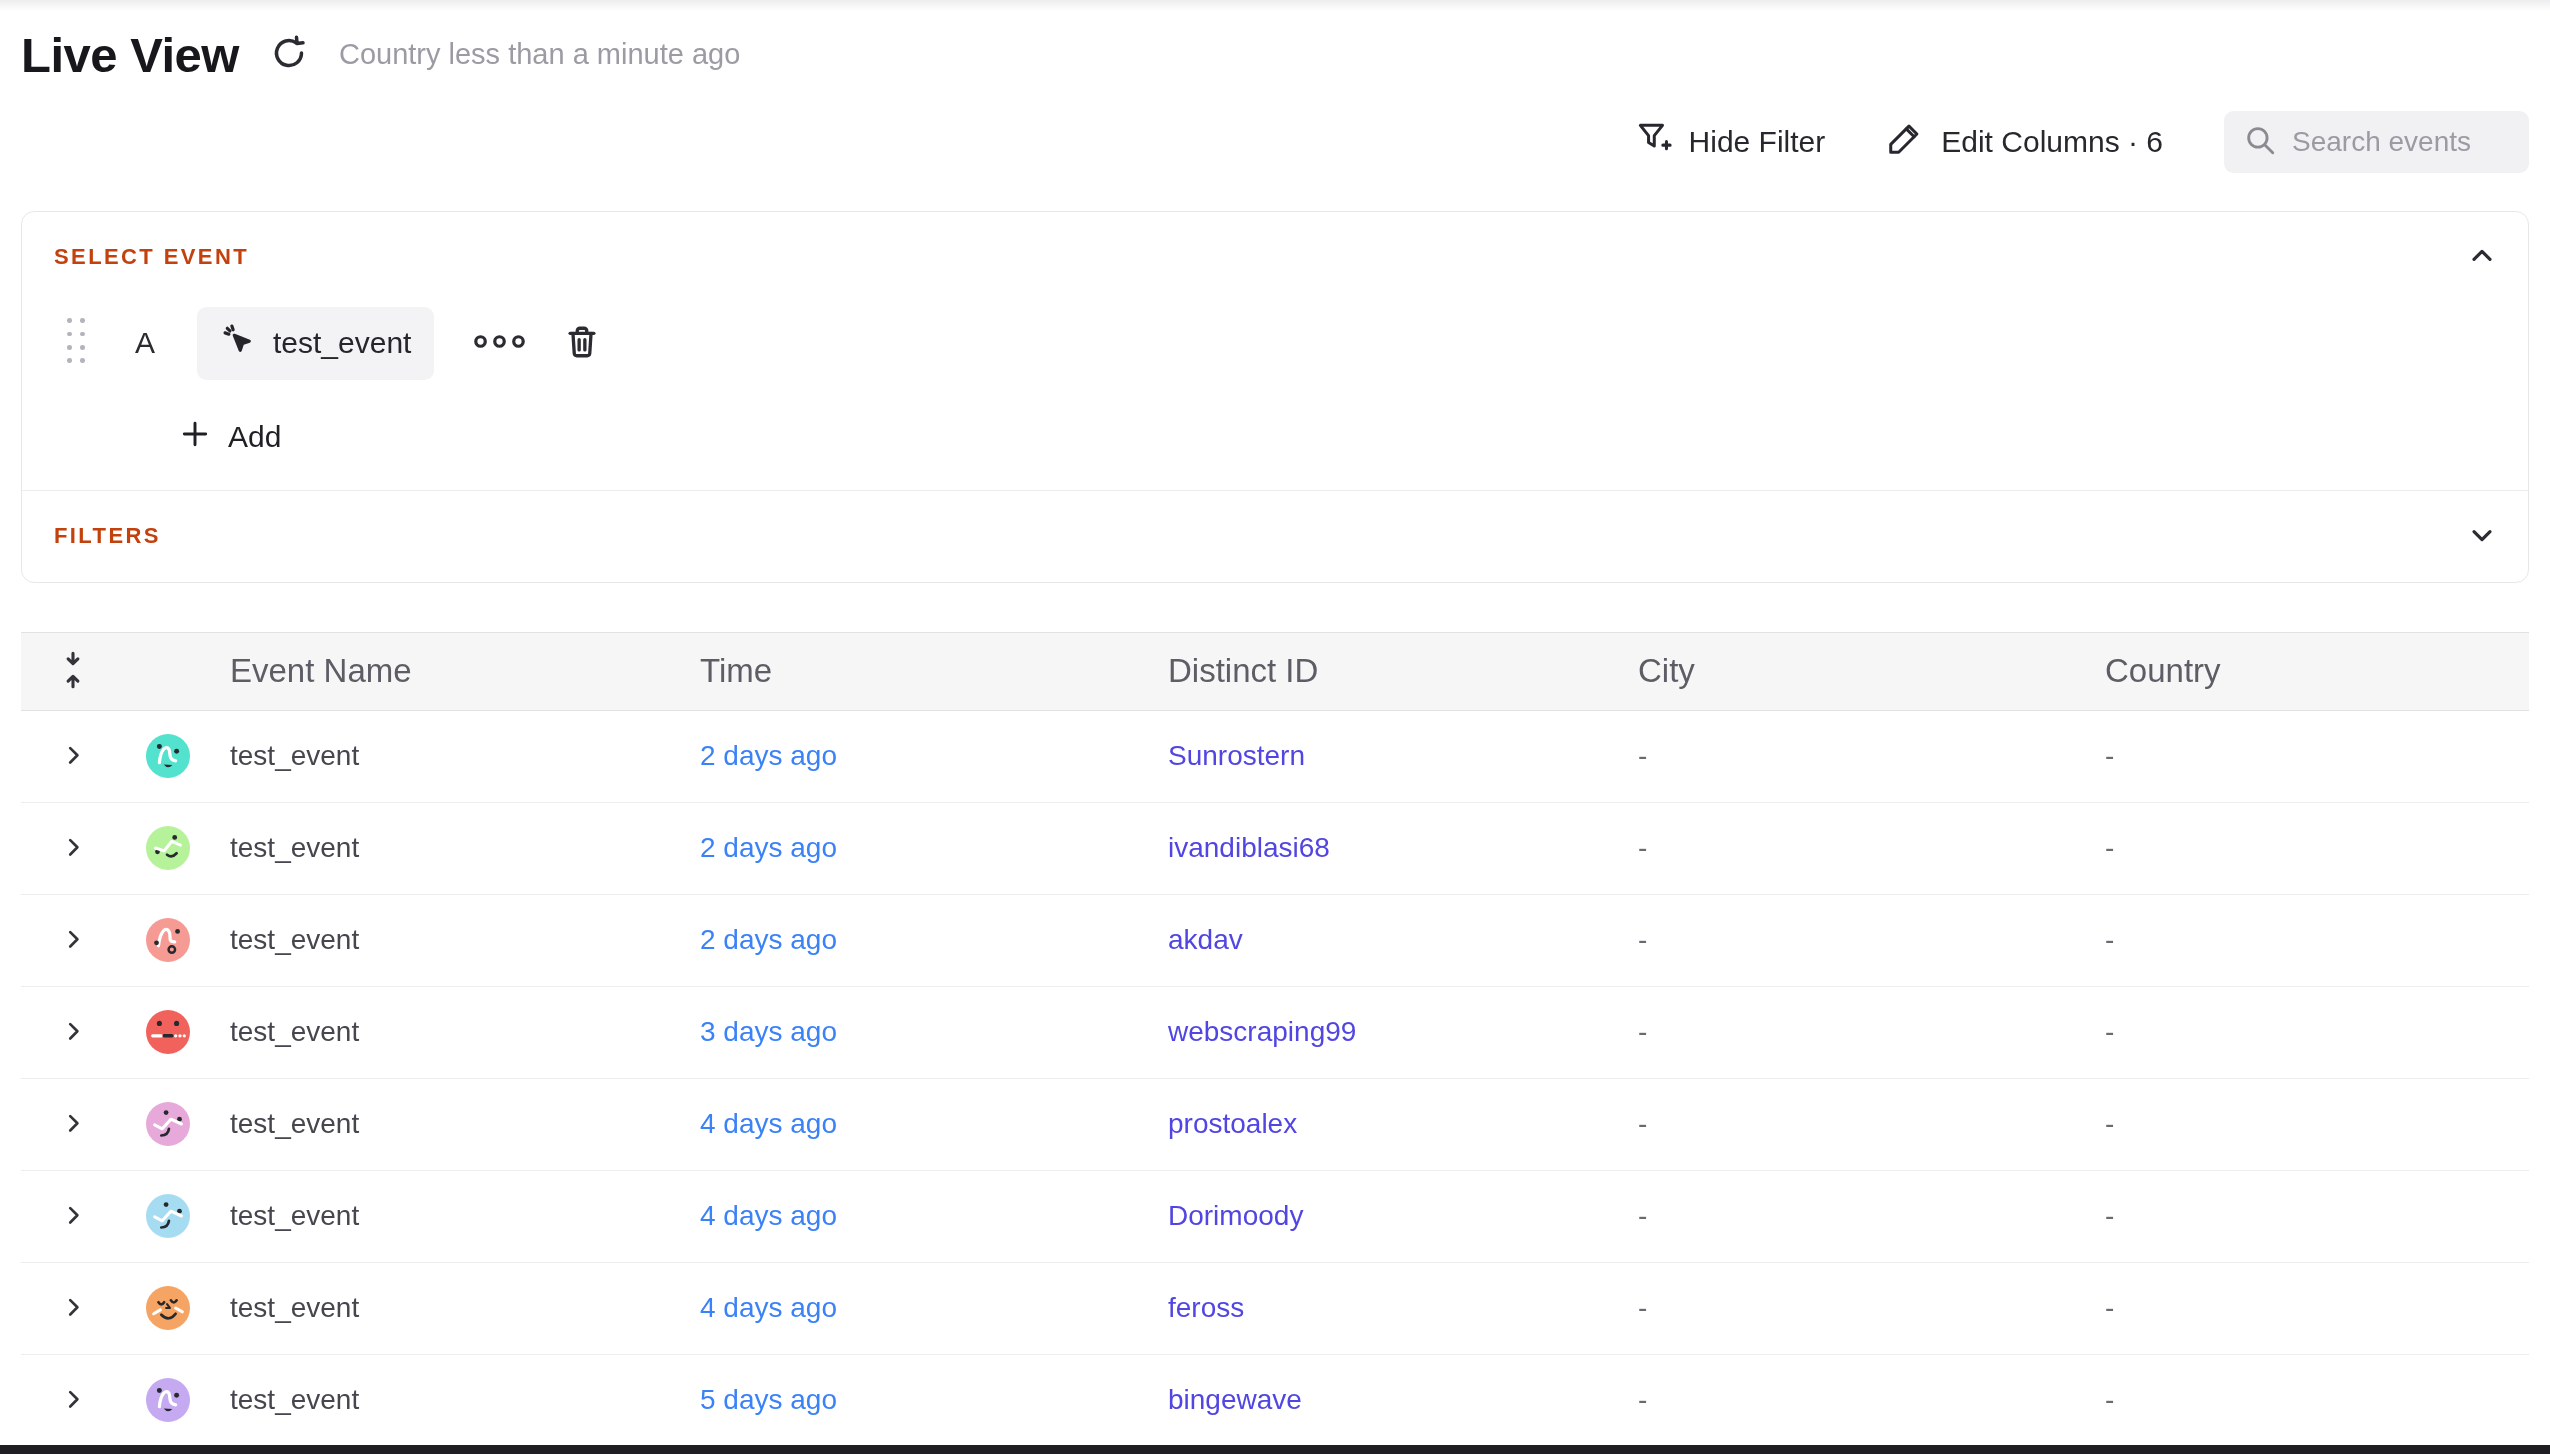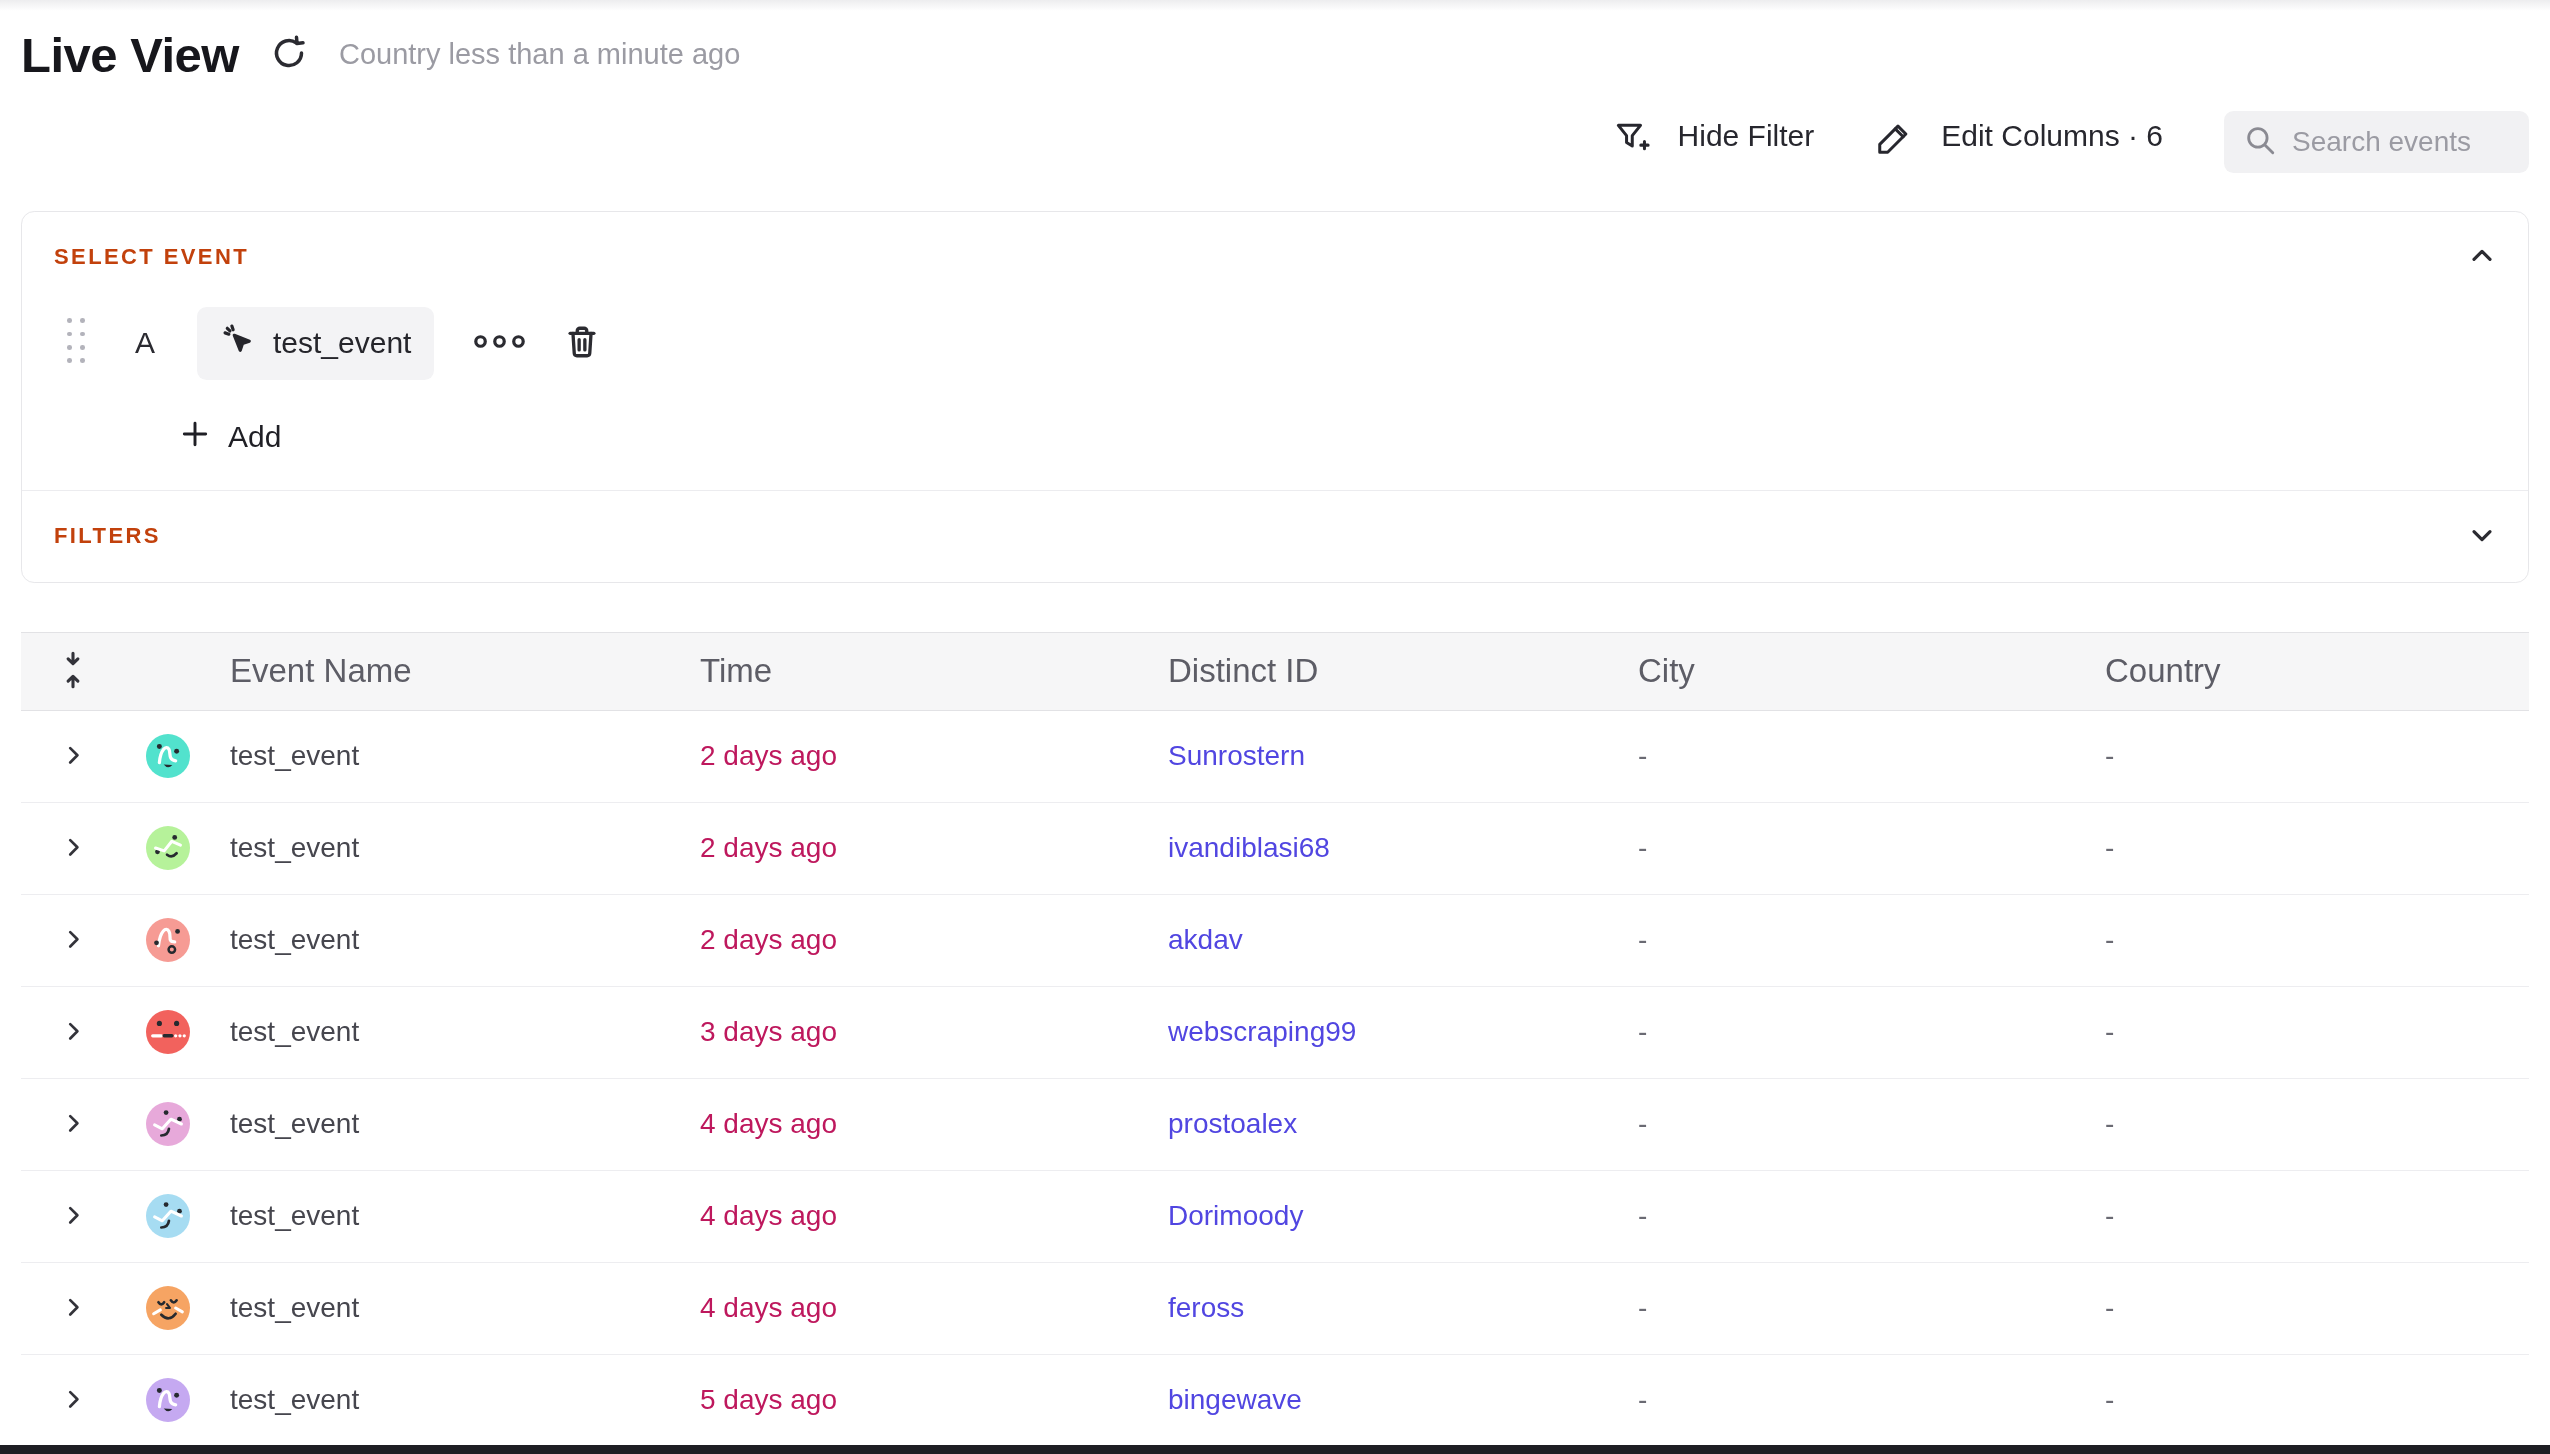--- a/index.html
+++ b/index.html
@@ -10,21 +10,21 @@
   .page { position:relative; width:2550px; height:1455px; padding:0 21px; }
 
   
   .page-header { display:flex; align-items:center; padding-top:26.5px; gap:30px; }
   .page-title { font-size:49px; font-weight:700; color:#17171c; letter-spacing:-0.5px; }
   .refresh-btn { background:none; border:none; cursor:pointer; display:flex; align-items:center; }
   .updated { font-size:29px; color:#9b9ba3; }
 
   
   .toolbar { display:flex; justify-content:flex-end; align-items:center; gap:61px; margin-top:28px; }
-  .tool-btn { display:flex; gap:28px; background:none; border:none; cursor:pointer;
+  .tool-btn { display:flex; align-items:center; gap:17px; background:none; border:none; cursor:pointer;
     font-family:inherit; font-size:30px; font-weight:500; color:#27272e; }
   .search-box { display:flex; align-items:center; gap:15px; width:305px; height:62px;
     background:#f1f1f3; border-radius:9.5px; padding:0 19px; }
   .search-box input { border:none; background:transparent; outline:none; width:100%;
     font-family:inherit; font-size:28px; color:#2b2b31; }
   .search-box input::placeholder { color:#9b9ba3; }
 
   
   .query-panel { margin-top:38px; border:1.9px solid #e7e7ea; border-radius:13.2px; background:#fff; }
   .qp-row-head { display:flex; justify-content:space-between; align-items:center; }
@@ -49,21 +49,21 @@
 
   
   .events-table { margin-top:49px; }
   .tgrid { display:grid; grid-template-columns:104px 85px 470px 468px 470px 467px 1fr; align-items:center; }
   .thead { height:79px; background:#f6f6f7; border-top:0.9px solid #e2e2e5; border-bottom:0.9px solid #e2e2e5; }
   .th { font-size:33px; color:#5d5d66; padding-left:20px; }
   .cell-center { justify-self:center; }
   .trow { height:92px; border-bottom:0.9px solid #ededf0; cursor:pointer; background:#fff; }
   .td { font-size:28px; padding-left:20px; }
   .td-event { color:#46464e; }
-  .td-time { color:#be185d; }
+  .td-time { color:#3b82f6; }
   .td-dash { color:#6a6a73; }
   .id-link { color:#5146e1; text-decoration:none; }
   .row-chev { justify-self:center; background:none; border:none; cursor:pointer; display:flex; }
   .avatar { width:44px; height:44px; border-radius:50%; display:block; }
 
   .bottom-bar { position:absolute; left:0; bottom:0; width:2550px; height:10.4px; background:#1e1e23; }
 </style>
 </head>
 <body>
 

